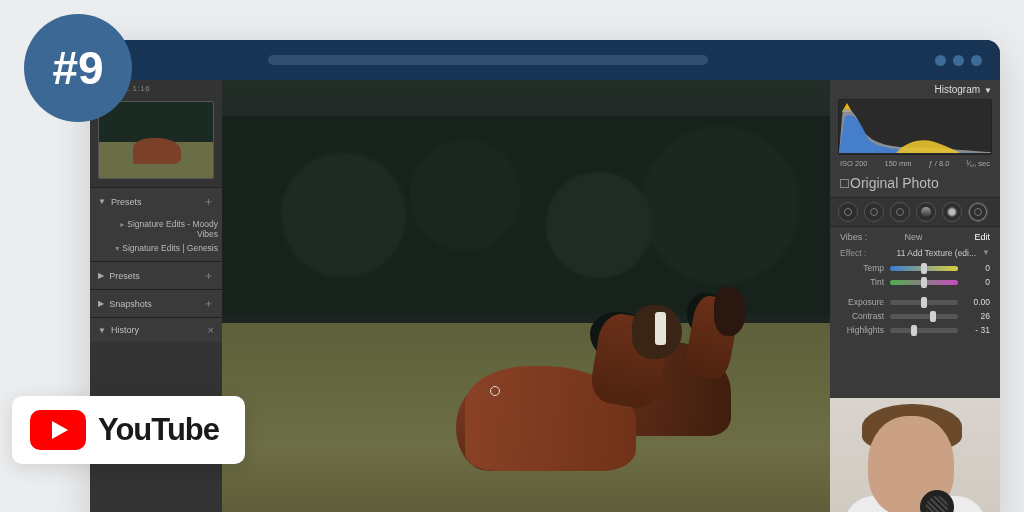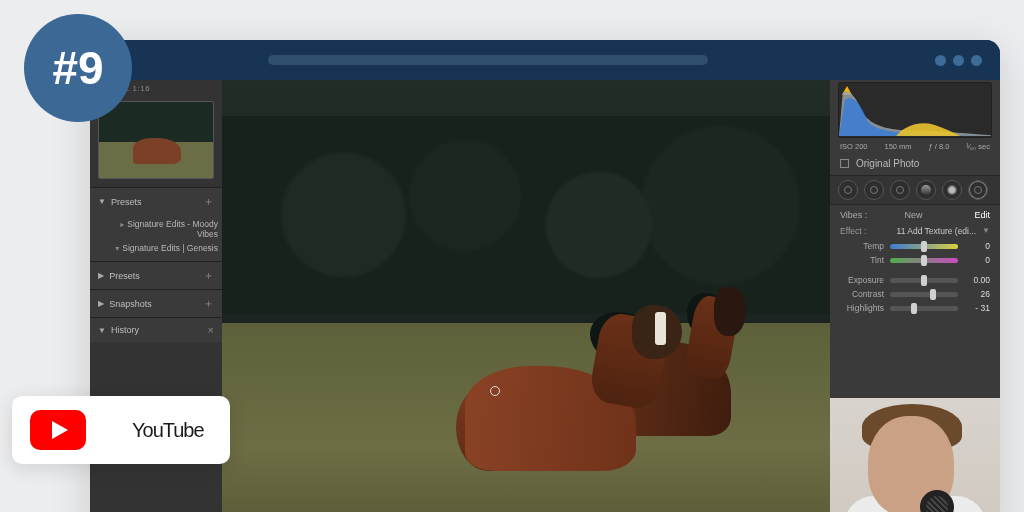--- a/index.html
+++ b/index.html
@@ -94,21 +94,21 @@
   .cursor-ring { position:absolute; left:44%; top:68%; width:10px; height:10px; border:1.5px solid #dcdcdc; border-radius:50%; }
 
   
   .right { width: 170px; background: #3a3a3a; color:#c9c9c9; font-size:9px; display:flex; flex-direction:column; }
   .r-head { text-align:right; padding:4px 8px 2px; font-size:10px; color:#ddd; }
   .r-head .tri { font-size:8px; margin-left:4px;}
   .histo { margin:2px 8px 4px; height:56px; background:#2a2a2a; border:1px solid #222; border-radius:2px; position:relative; overflow:hidden; }
   .histo svg { position:absolute; inset:0; }
   .warn { position:absolute; left:3px; top:3px; width:0; height:0; border-left:5px solid transparent; border-right:5px solid transparent; border-bottom:9px solid #f2b500; }
   .histo-meta { display:flex; justify-content:space-between; padding:0 10px 4px; font-size:7.5px; color:#aaa; }
-  .orig { display:flex; align-items:center; gap:7px; padding:3px 10px 6px; font-size:10px; color:#bbb; }
+  .orig { display:flex; align-items:center; gap:1px; padding:3px 10px 6px; font-size:14px; color:#bbb; }
   .orig .box { width:9px; height:9px; border:1px solid #888; }
   .tonerow { display:flex; gap:6px; align-items:center; padding:4px 8px; border-top:1px solid #262626; border-bottom:1px solid #262626; background:#343434;}
   .tbtn { width:20px; height:20px; border:1px solid #555; border-radius:50%; background:#2e2e2e; position:relative; }
   .tbtn.sel { box-shadow: inset 0 0 0 1px #888; }
   .tbtn .inner { position:absolute; inset:5px; border-radius:50%; border:1px solid #777;}
   .tbtn.grad .inner{ background:linear-gradient(#999,#333); border:none; inset:4px;}
   .tbtn.rad  .inner{ background:radial-gradient(circle,#bbb 0 35%, #333 80%); border:none; inset:4px;}
   .maskrow { display:flex; padding:5px 10px 3px; gap:12px; color:#aaa; }
   .maskrow .spacer{flex:1;}
   .maskrow .edit{ color:#fff; font-weight:500;margin-left:40px;}
@@ -158,21 +158,21 @@
     padding:14px 26px 14px 18px;
     display:flex; align-items:center; gap:12px;
     box-shadow: 0 4px 20px rgba(0,0,0,.12);
     z-index:5;
   }
   .yt-icon { width:56px; height:40px; background:#ff0000; border-radius:10px; position:relative; }
   .yt-icon::after{
     content:""; position:absolute; left:22px; top:11px;
     border-left:16px solid #fff; border-top:9px solid transparent; border-bottom:9px solid transparent;
   }
-  .yt-text { font-size:20px; font-weight:400; letter-spacing:-1px; color:#1a1a1a;margin-left:34px; }
+  .yt-text { font-size:31px; font-weight:700; letter-spacing:-1px; color:#1a1a1a; }
 </style>
 </head>
 <body>
 
 <div class="stage">
 
   <div class="window">
     <div class="titlebar">
       <div class="addr"></div>
       <div class="dots">
@@ -233,20 +233,23 @@
               <div class="hmane"></div>
               <div class="hneck"></div>
               <div class="hhead"></div>
               <div class="hblaze"></div>
           </div>
           <div class="cursor-ring"></div>
         </div>
       </div>
 
       <div class="right">
+        <div class="r-head">
+          <span>Histogram</span><span class="tri">▼</span>
+        </div>
         <div class="histo">
           <div class="warn"></div>
           <svg viewBox="0 0 160 56" preserveAspectRatio="none">
             <path d="M0,56 L4,10 C10,6 18,14 24,30 C34,48 60,50 80,50 C100,50 120,52 160,55 L160,56 Z" fill="#9aa0a6" opacity=".85"></path>
             <path d="M0,56 L6,18 C14,12 22,20 30,40 C40,52 60,54 160,56 Z" fill="#3a7bd5" opacity=".85"></path>
             <path d="M60,56 C70,44 86,40 100,44 C110,47 120,52 128,56 Z" fill="#e8c22e" opacity=".9"></path>
           </svg>
         </div>
         <div class="histo-meta">
           <span>ISO 200</span>

